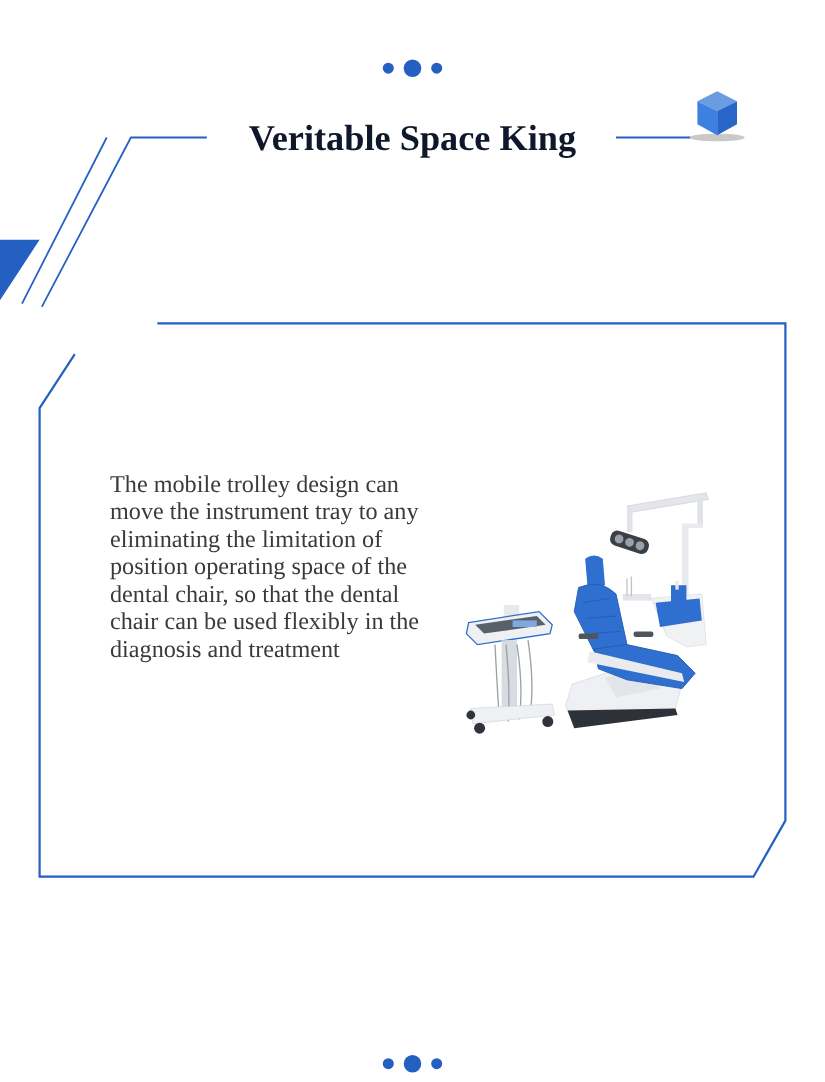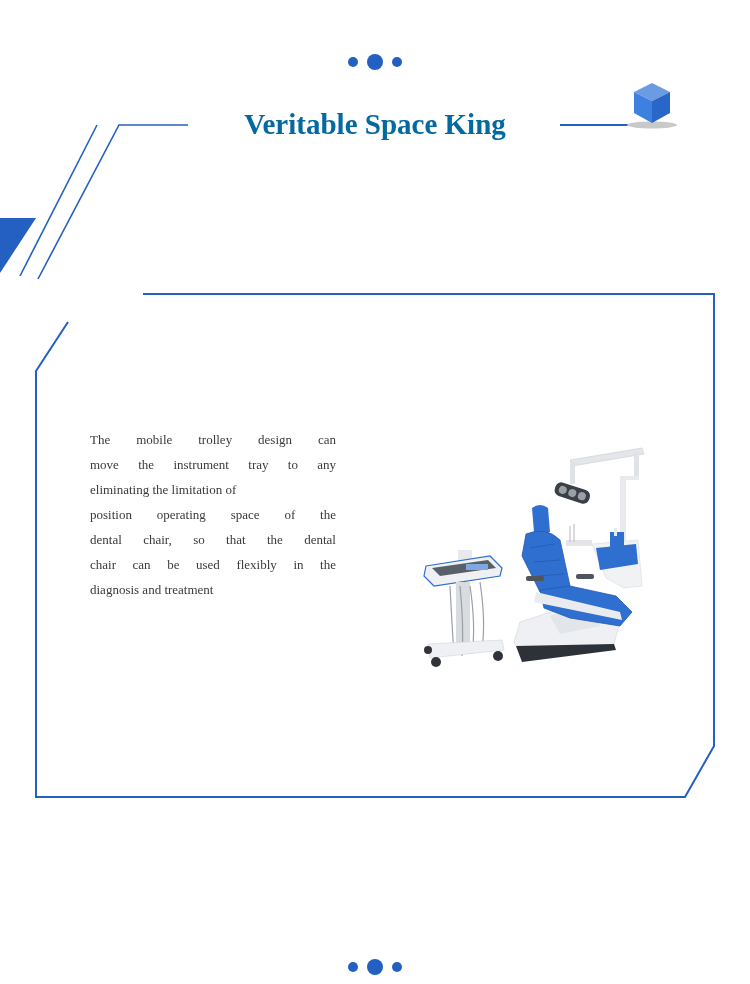--- a/index.html
+++ b/index.html
@@ -1,22 +1,22 @@
 <!DOCTYPE html>
 <html><head>
   <meta charset="utf-8">
   <style>
     html, body { margin: 0; padding: 0; background: #ffffff; }
     body { width: 750px; height: 984px; position: relative; overflow: hidden; font-family: "Liberation Serif", serif; }
     .abs { position: absolute; }
     .dots { position: absolute; left: 0; width: 750px; display: flex; justify-content: center; align-items: center; gap: 9px; }
     .dot-s { width: 10px; height: 10px; border-radius: 50%; background: #2360c2; }
     .dot-l { width: 16px; height: 16px; border-radius: 50%; background: #2360c2; }
-    .title { position: absolute; top: 108px; left: 0; width: 750px; text-align: center; font-family: "Liberation Serif", serif; font-weight: bold; font-size: 29px; color: #0369a1; letter-spacing: 0px; }
-    .body-text { position: absolute; left: 90px; top: 427px; width: 246px; font-family: "Liberation Serif", serif; font-size: 13px; line-height: 25px; color: #3a3a3a; }
+    .title { position: absolute; top: 108px; left: 0; width: 750px; text-align: center; font-family: "Liberation Serif", serif; font-weight: bold; font-size: 33px; color: #0f172a; letter-spacing: 0px; }
+    .body-text { position: absolute; left: 100px; top: 427px; width: 246px; font-family: "Liberation Serif", serif; font-size: 22px; line-height: 25px; color: #3a3a3a; }
     .body-text .line { display: block; white-space: nowrap; }
     .body-text .just { text-align: justify; text-align-last: justify; }
     .photo { position: absolute; left: 410px; top: 436px; width: 250px; height: 240px; }
   </style>
 </head>
 <body>
 
 <div class="dots" style="top:54px;">
   <div class="dot-s"></div>
   <div class="dot-l"></div>

